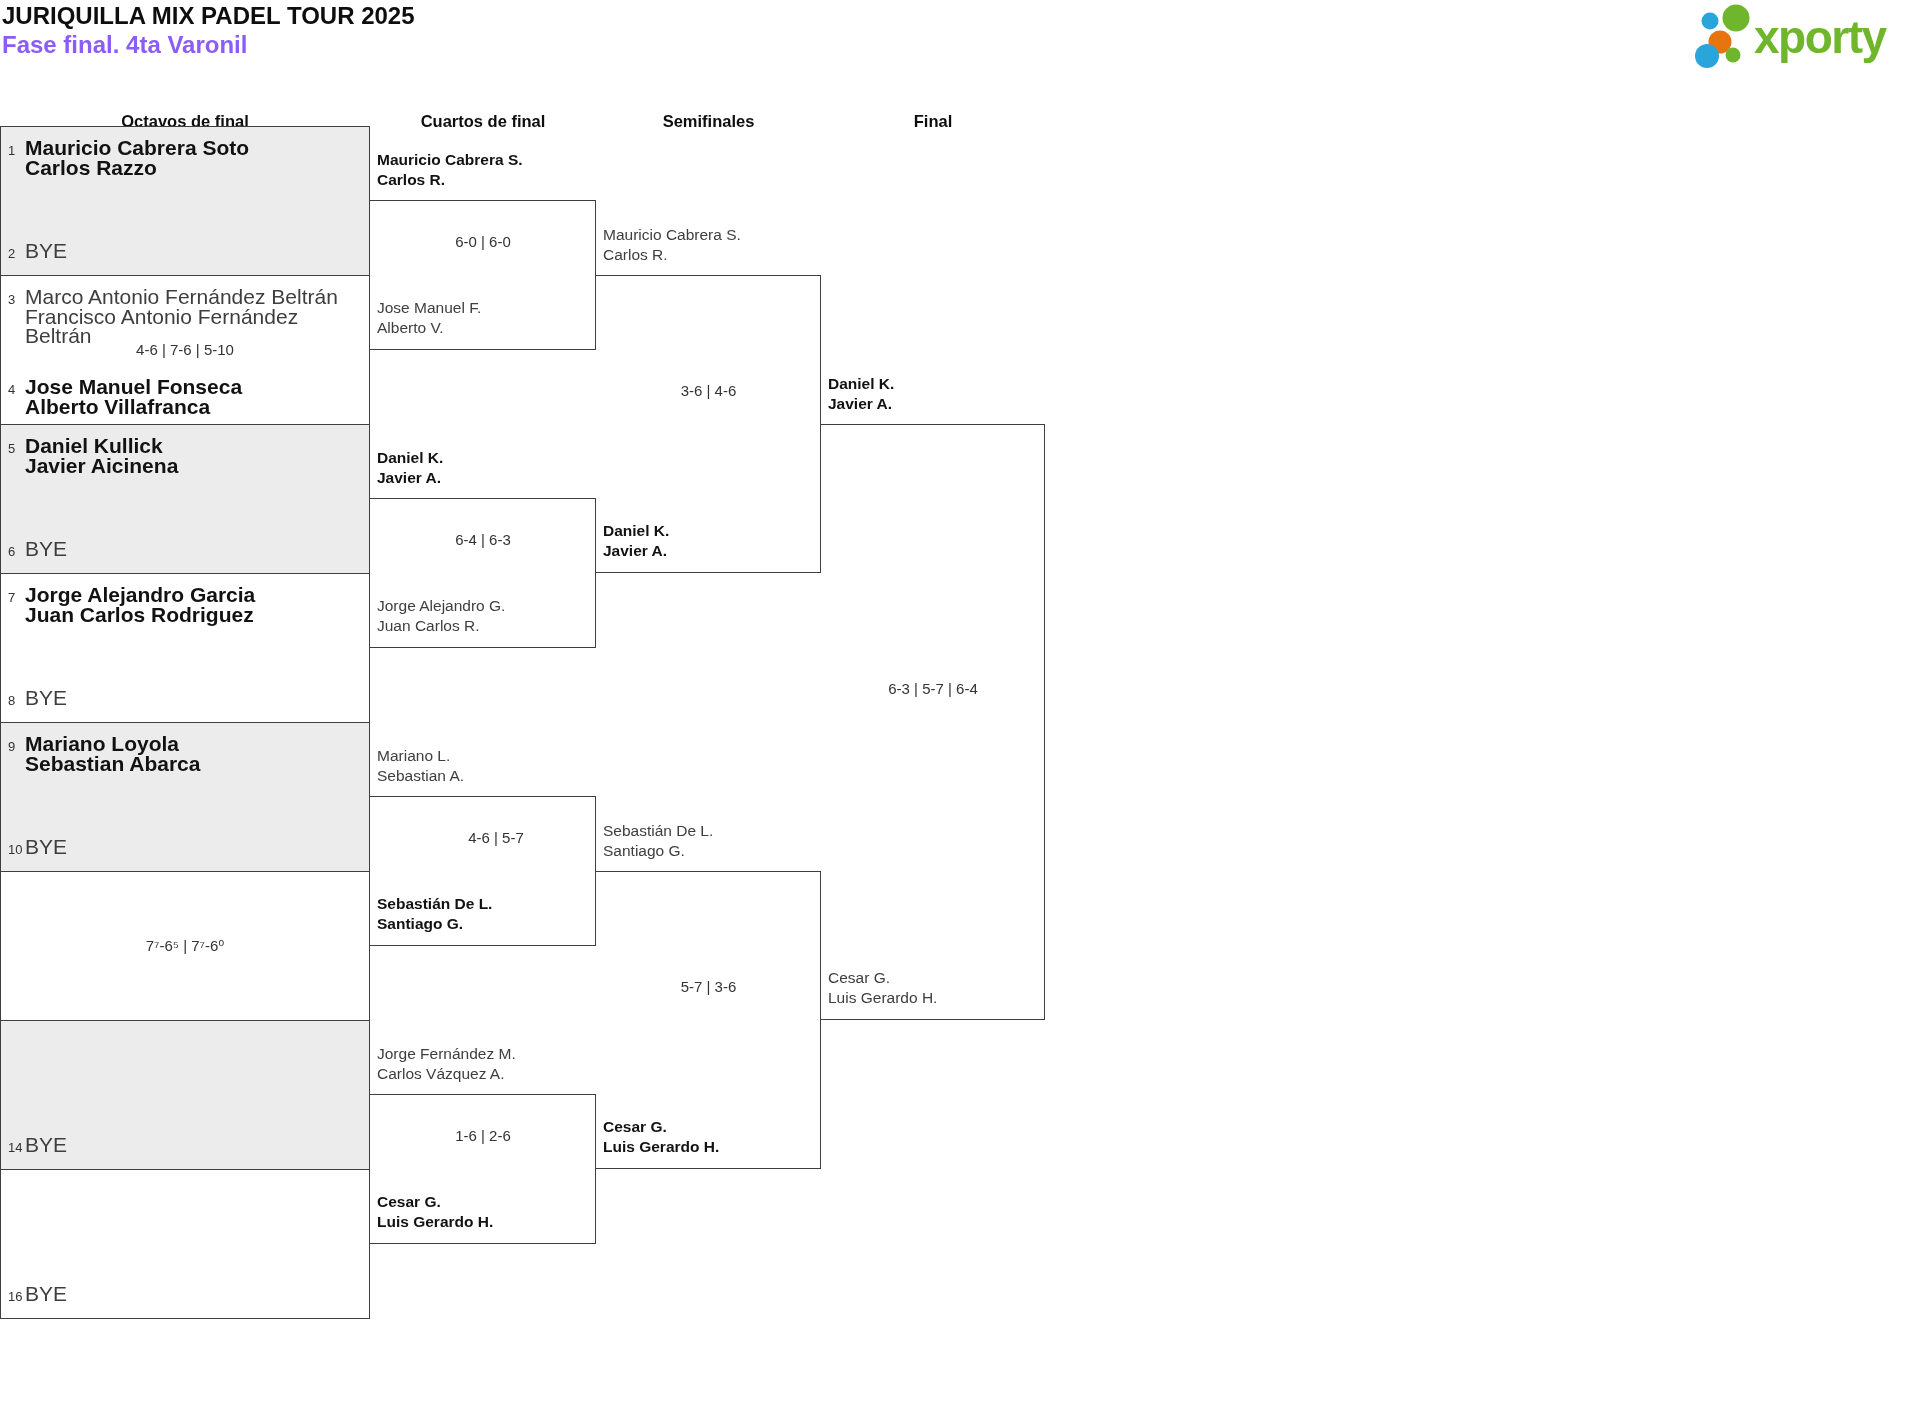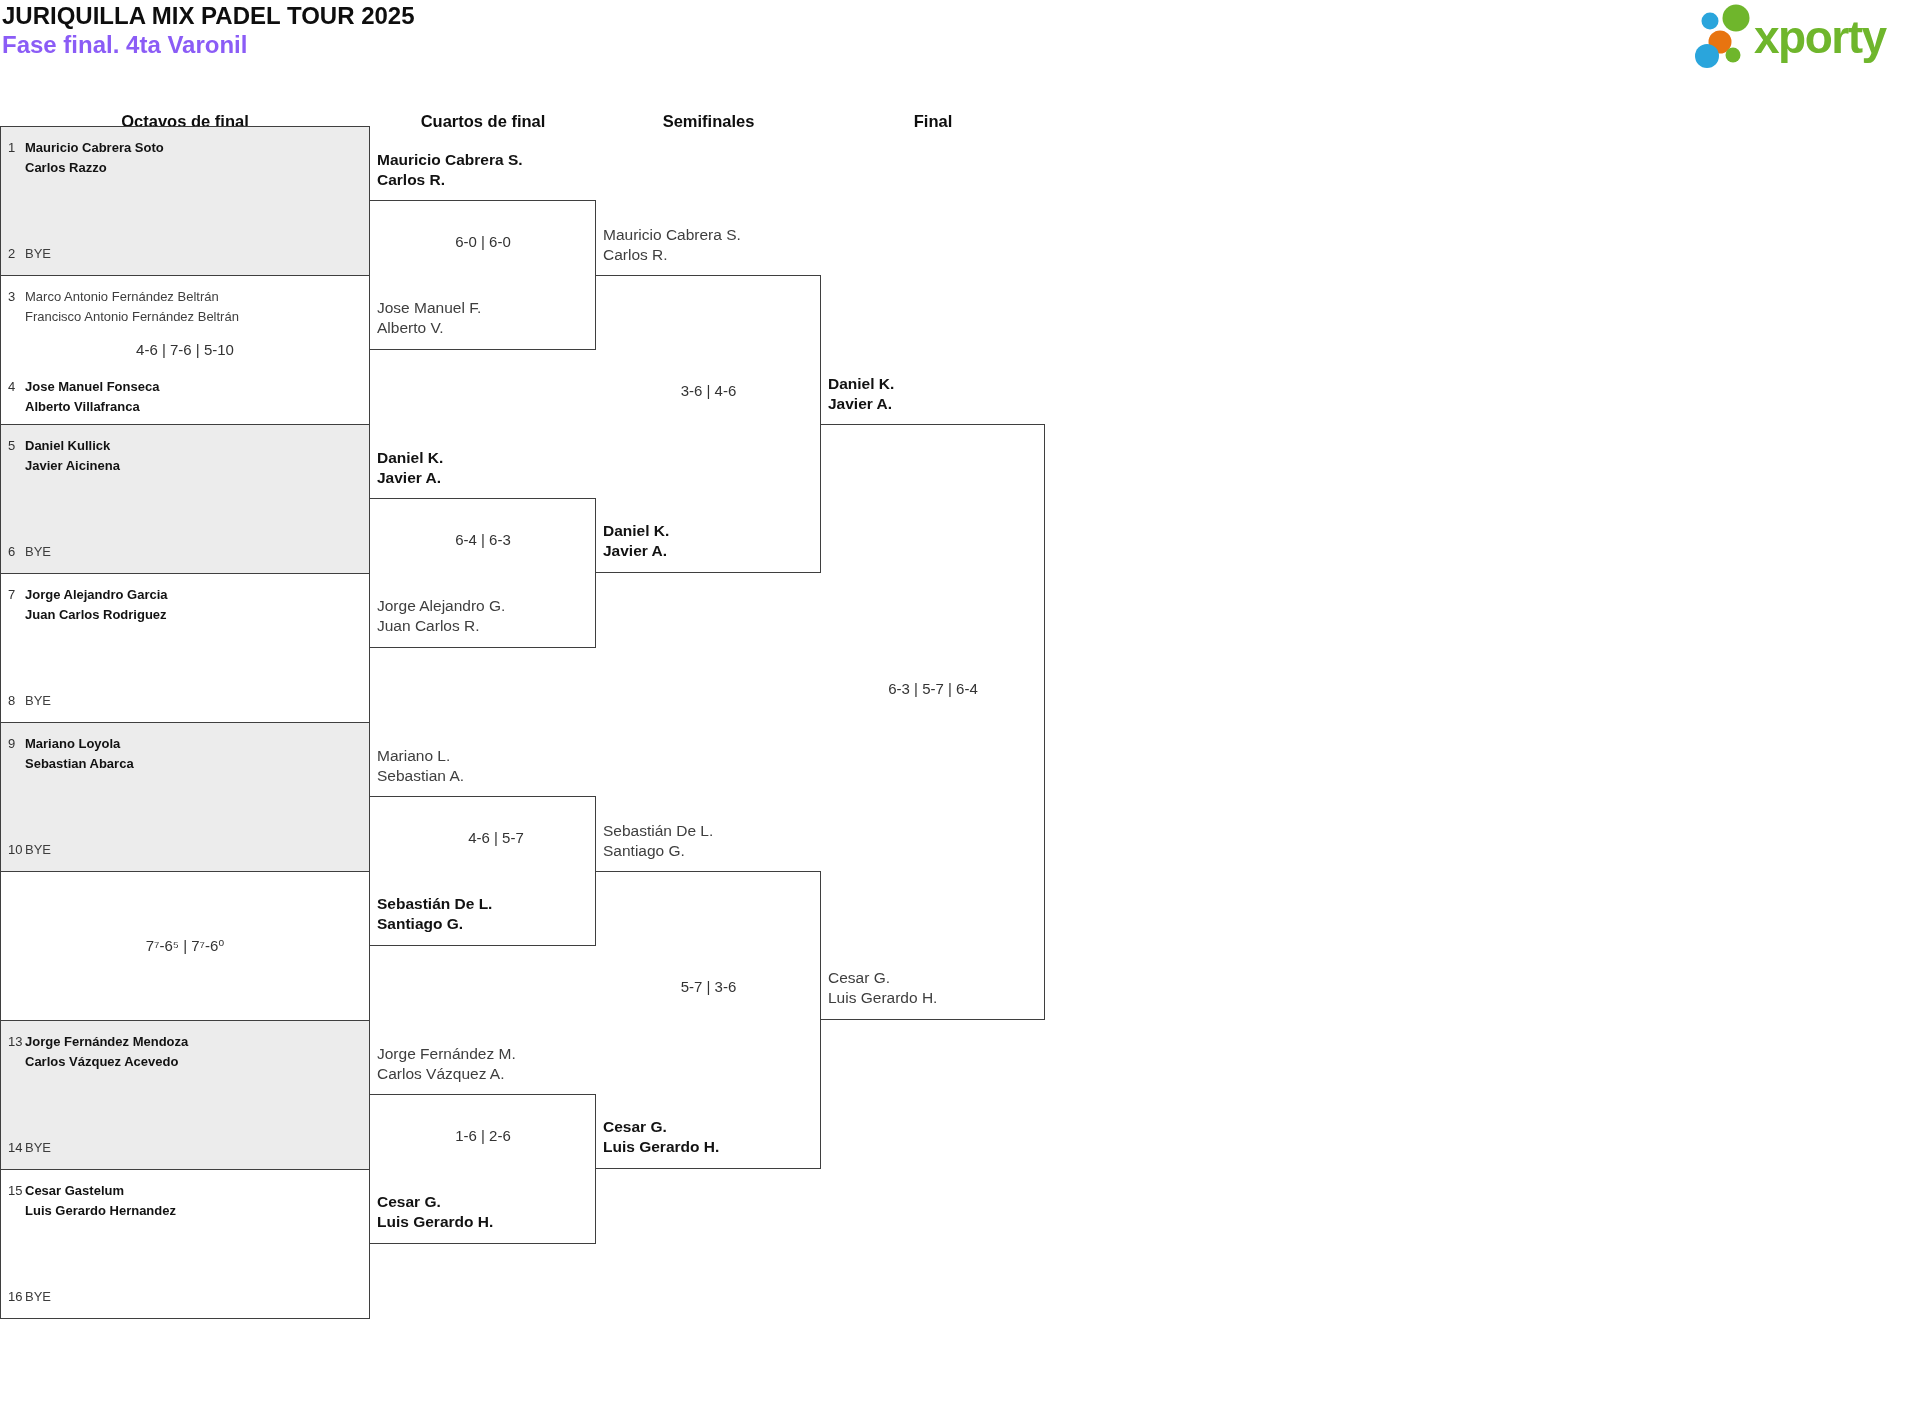--- a/index.html
+++ b/index.html
@@ -12,21 +12,21 @@
   .title{position:absolute;left:2px;top:1px;font-size:24px;line-height:29px;font-weight:700;color:#0e0e0e;}
   .subtitle{position:absolute;left:2px;top:30px;font-size:24px;line-height:29px;font-weight:700;color:#8b5cf6;}
   .colhead{position:absolute;top:97px;text-align:center;font-size:16.5px;font-weight:700;color:#0e0e0e;margin-top:15px;}
   .logo{position:absolute;left:1686px;top:2px;}
 
   
   .box16{position:absolute;left:0;width:370px;height:150px;border:1.5px solid #3f3f3f;box-sizing:border-box;background:#ffffff;}
   .box16.gray{background:#ececec;}
   .slot{position:absolute;left:7px;right:4px;display:flex;align-items:baseline;}
   .seed{flex:0 0 17px;font-size:13px;line-height:19.5px;color:#333333;}
-  .names{font-size:13px;line-height:19.5px;color:#3e3e3e;}
+  .names{font-size:21px;line-height:19.5px;color:#3e3e3e;}
   .names.bold,.advname.bold{font-weight:700;color:#121212;}
   .score16{position:absolute;left:0;right:0;text-align:center;font-size:15px;line-height:20px;color:#333333;}
 
   
   .advbox{position:absolute;border:1.5px solid #3f3f3f;border-left:none;box-sizing:border-box;}
   .advname{position:absolute;font-size:15.5px;line-height:19.5px;color:#3e3e3e;white-space:nowrap;}
   .advscore{position:absolute;text-align:center;font-size:15px;line-height:20px;color:#333333;}
 </style>
 </head>
 <body>
@@ -128,43 +128,29 @@
       <div>BYE</div>
     </div>
   </div>
 </div>
 
 <div class="box16" style="top:871px">
   <div class="score16" style="top:64px">7⁷-6⁵ | 7⁷-6⁰</div>
 </div>
 
 <div class="box16 gray" style="top:1020px">
-  <div class="slot" style="top:11px">
-    <span class="seed">13</span>
-    <div class="names bold">
-      <div>Jorge Fernández Mendoza</div>
-      <div>Carlos Vázquez Acevedo</div>
-    </div>
-  </div>
   <div class="slot" style="bottom:12px">
     <span class="seed">14</span>
     <div class="names">
       <div>BYE</div>
     </div>
   </div>
 </div>
 
 <div class="box16" style="top:1169px">
-  <div class="slot" style="top:11px">
-    <span class="seed">15</span>
-    <div class="names bold">
-      <div>Cesar Gastelum</div>
-      <div>Luis Gerardo Hernandez</div>
-    </div>
-  </div>
   <div class="slot" style="bottom:12px">
     <span class="seed">16</span>
     <div class="names">
       <div>BYE</div>
     </div>
   </div>
 </div>
 
 <div class="advbox" style="left:370px;top:200px;width:226px;height:150px"></div>
 <div class="advbox" style="left:370px;top:498px;width:226px;height:150px"></div>

